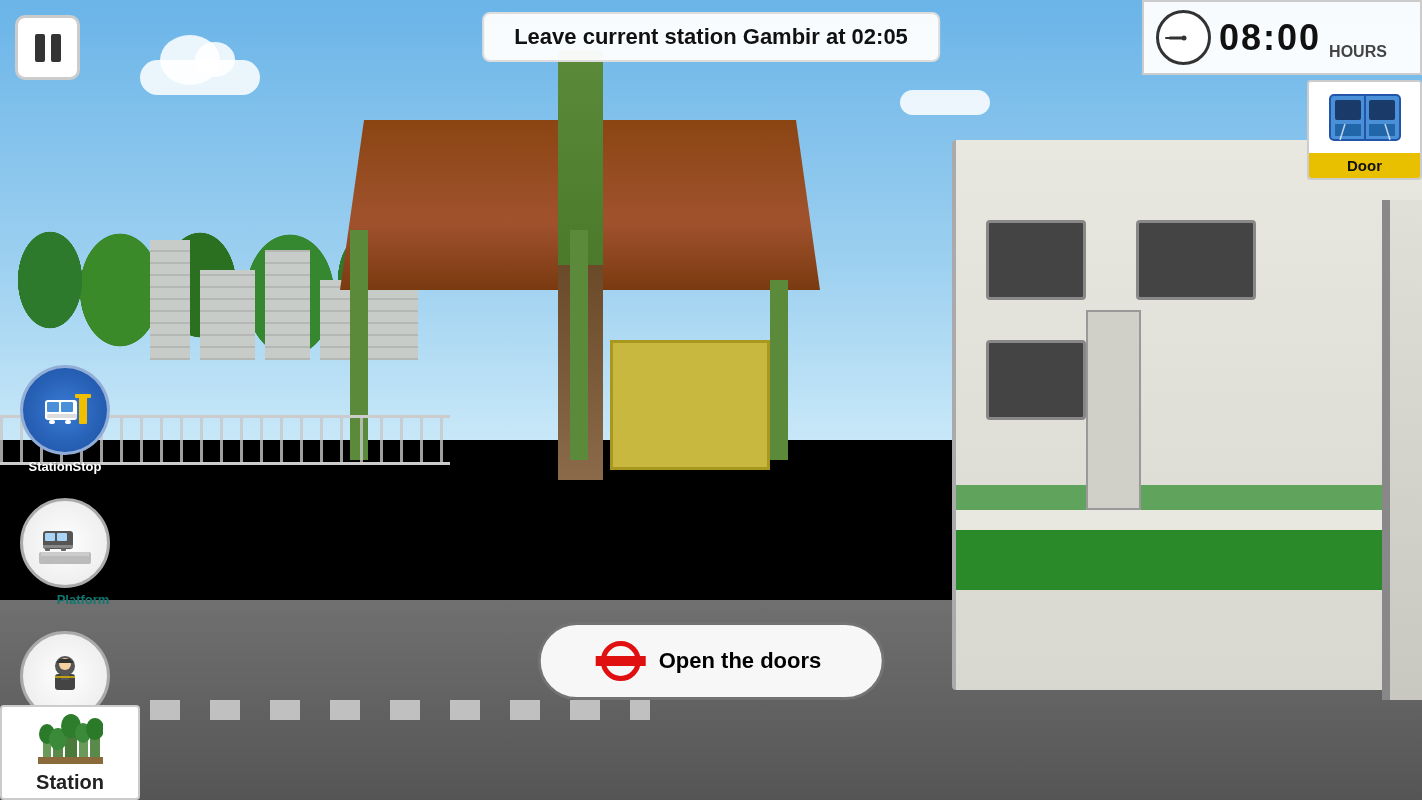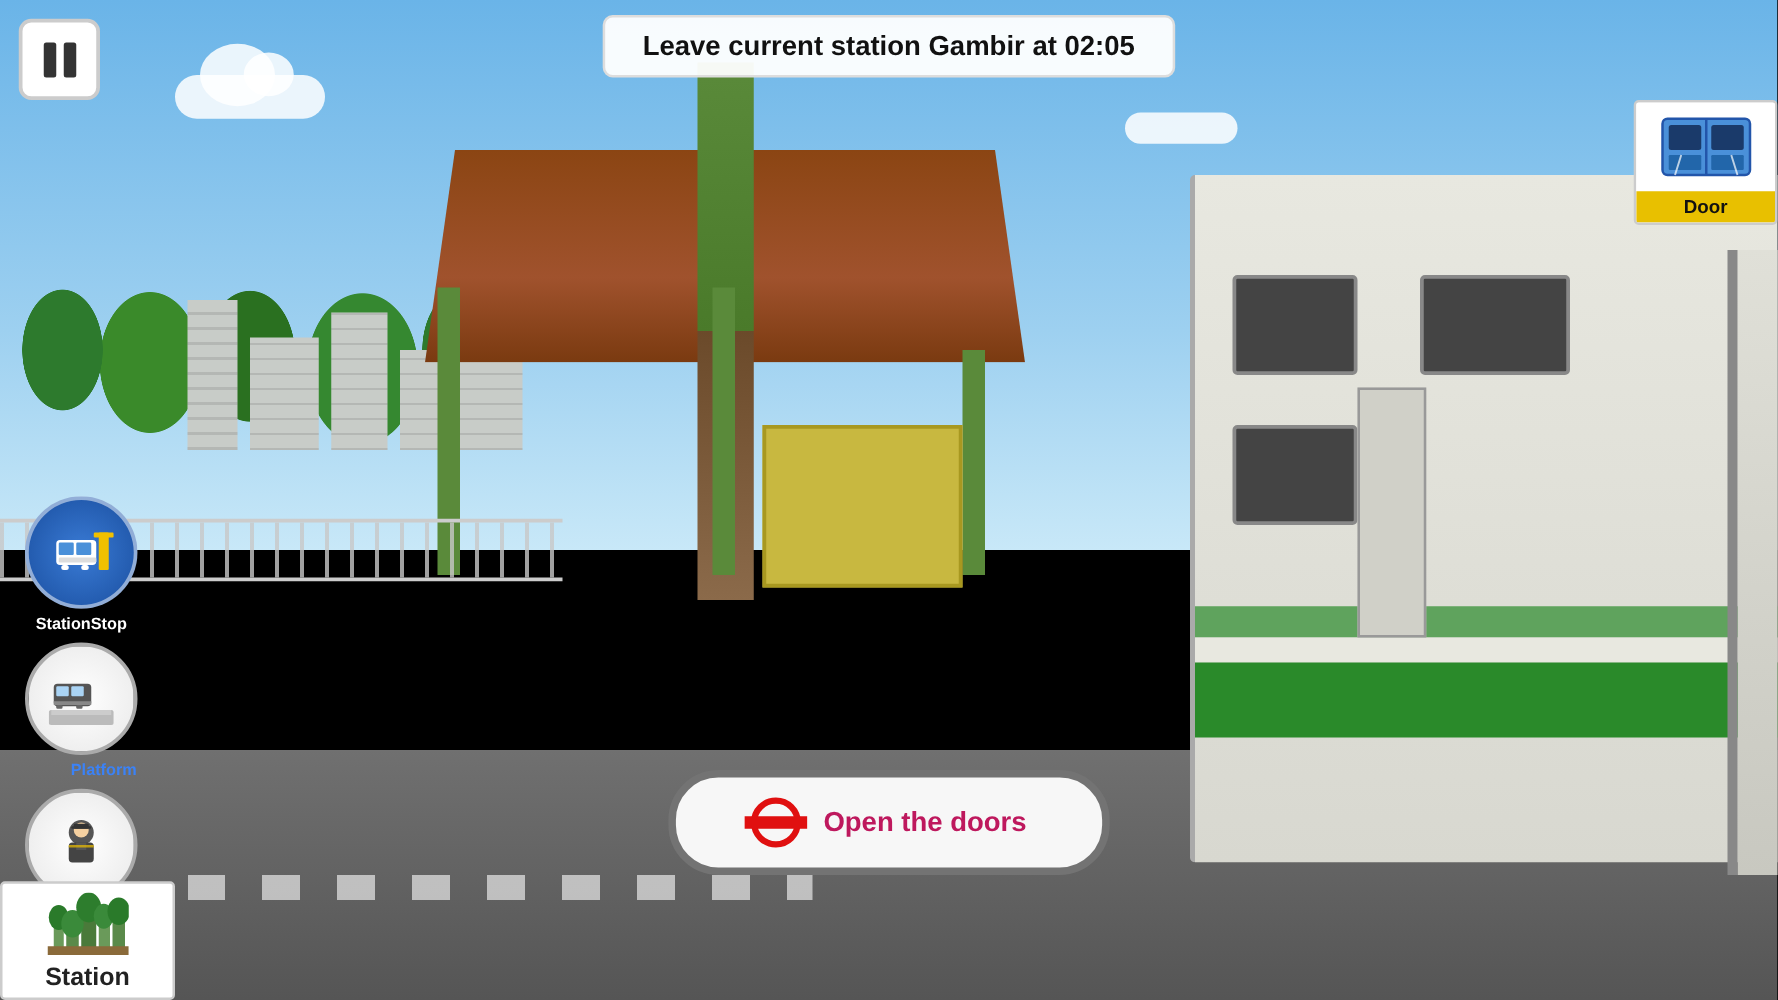--- a/index.html
+++ b/index.html
@@ -406,21 +406,21 @@
       color: #111;
     }
 
     
     #left-sidebar {
       position: absolute;
       left: 10px;
       bottom: 60px;
       display: flex;
       flex-direction: column;
-      gap: 8px;
+      gap: 24px;
       pointer-events: all;
     }
 
     .sidebar-btn {
       width: 110px;
       display: flex;
       flex-direction: column;
       align-items: center;
       cursor: pointer;
     }
@@ -447,29 +447,29 @@
       text-align: center;
     }
 
     
     #open-doors-btn {
       position: absolute;
       bottom: 100px;
       left: 50%;
       transform: translateX(-50%);
       background: rgba(255,255,255,0.95);
-      border: 6px solid #737373;
+      border: 3px solid #737373;
       border-radius: 40px;
       padding: 16px 60px;
       display: flex;
       align-items: center;
       gap: 18px;
       font-size: 22px;
       font-weight: bold;
-      color: #be185d;
+      color: #000000;
       pointer-events: all;
       cursor: pointer;
       white-space: nowrap;
       margin-top: 11px;
     }
 
     .tfl-roundel {
       width: 40px;
       height: 40px;
       position: relative;
@@ -580,20 +580,29 @@
 
   <div id="pause-btn" style="pointer-events:all;">
     <div class="pause-icon">
       <div class="pause-bar"></div>
       <div class="pause-bar"></div>
     </div>
   </div>
 
   <div id="station-notice">Leave current station Gambir at 02:05</div>
 
+  <div id="clock-area">
+    <div class="clock-face">
+      <div class="clock-hand hour-hand"></div>
+      <div class="clock-hand minute-hand"></div>
+      <div class="clock-dot"></div>
+    </div>
+    <div class="clock-time">08:00</div>
+    <div class="clock-label">HOURS</div>
+  </div>
 
   <div id="door-button">
     <div class="door-icon-area">
       <svg class="door-icon-svg" viewBox="0 0 80 55">
 
         <rect x="5" y="5" width="70" height="45" rx="4" fill="#4a90d9" stroke="#2255aa" stroke-width="2"></rect>
         <rect x="10" y="10" width="26" height="20" rx="2" fill="#1a3a6a"></rect>
         <rect x="44" y="10" width="26" height="20" rx="2" fill="#1a3a6a"></rect>
         <rect x="10" y="34" width="26" height="12" rx="1" fill="#2266aa"></rect>
         <rect x="44" y="34" width="26" height="12" rx="1" fill="#2266aa"></rect>
@@ -634,21 +643,21 @@
           <rect x="6" y="16" width="10" height="8" rx="1" fill="#aad4f5"></rect>
           <rect x="18" y="16" width="10" height="8" rx="1" fill="#aad4f5"></rect>
           <rect x="4" y="28" width="30" height="3" fill="#888"></rect>
           <rect x="6" y="31" width="5" height="3" rx="1" fill="#666"></rect>
           <rect x="22" y="31" width="5" height="3" rx="1" fill="#666"></rect>
 
           <rect x="0" y="35" width="52" height="12" rx="2" fill="#bbb"></rect>
           <rect x="2" y="35" width="48" height="4" fill="#ccc"></rect>
         </svg>
       </div>
-      <div class="sidebar-btn-label" style="color:#3b82f6;text-shadow:none;margin-left:36px;">Platform</div>
+      <div class="sidebar-btn-label" style="color:#0f766e;text-shadow:none;margin-left:36px;">Platform</div>
     </div>
 
     <div class="sidebar-btn">
       <div class="sidebar-btn-circle btn-white">
         <svg width="52" height="52" viewBox="0 0 52 52">
 
           <circle cx="26" cy="16" r="10" fill="#555"></circle>
           <circle cx="26" cy="14" r="6" fill="#f5d0a0"></circle>
 
           <rect x="20" y="9" width="12" height="4" rx="1" fill="#333"></rect>

